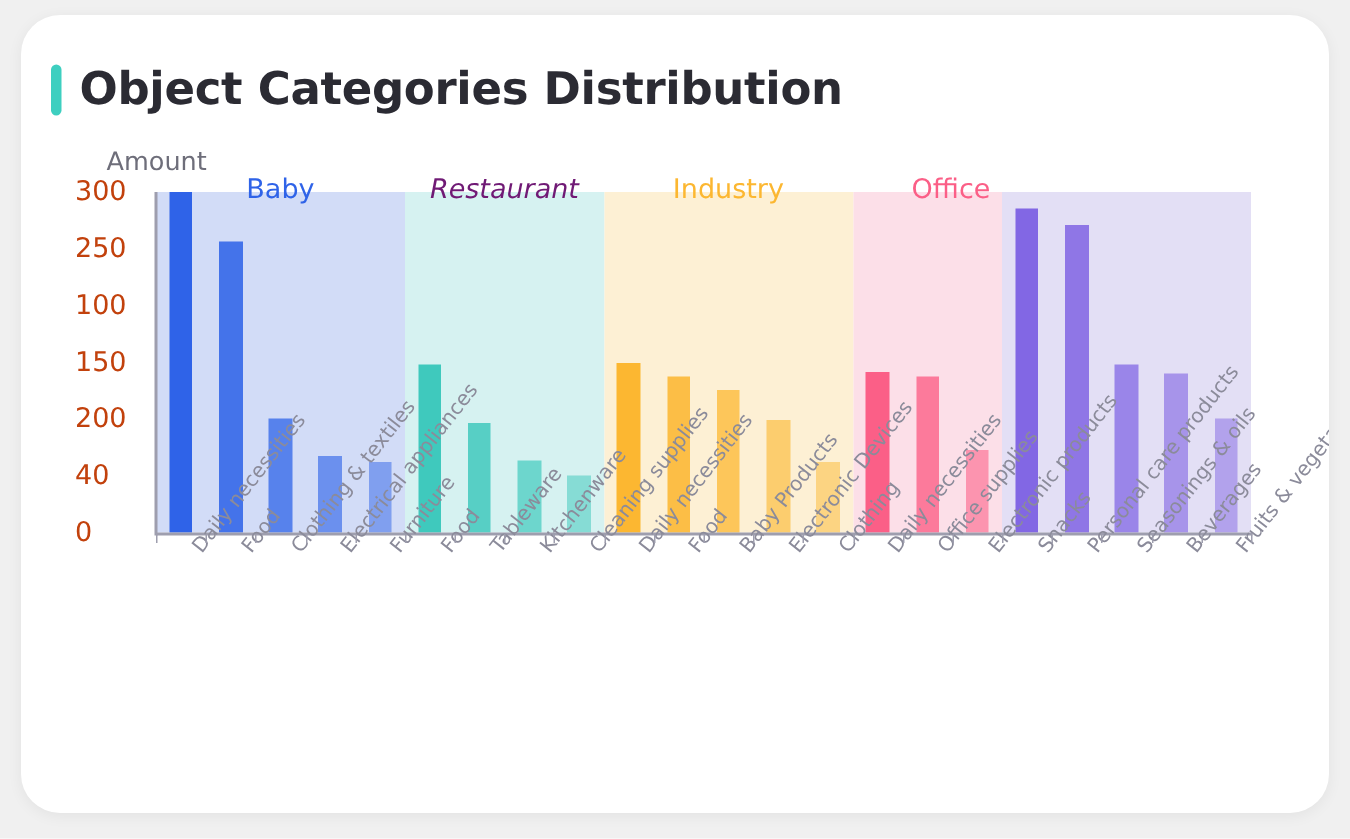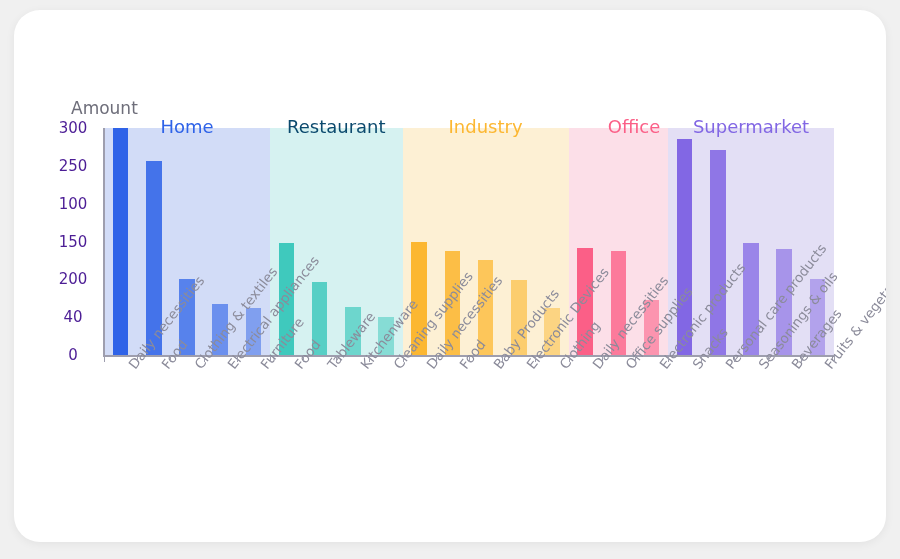--- a/index.html
+++ b/index.html
@@ -88,23 +88,23 @@
   .tick {
     position: absolute;
     width: 1px;
     height: 6px;
     background: #9e9eae;
     top: 346px;
   }
   .ylab {
     position: absolute;
     right: 0;
-    font-size: 15px;
-    color: #4c1d95;
-    text-align: center;
+    font-size: 18px;
+    color: #c2410c;
+    text-align: left;
     width: 46px;
     transform: translateY(-50%);
   }
   #y-title {
     position: absolute;
     left: 57px;
     top: 88px;
     font-size: 17px;
     color: #6e6e7a;
   }
@@ -132,20 +132,24 @@
     transform-origin: 0 0;
     transform: rotate(-52deg);
     text-align: right;
   }
 </style>
 </head>
 <body>
 
 <div id="card">
 
+  <div id="title-row">
+    <div id="title-accent" style="background: rgb(62, 207, 192);"></div>
+    <div id="title-text">Object Categories Distribution</div>
+  </div>
 
   <div id="chart">
     <div id="y-title">Amount</div>
     <div id="plot">
         <div class="group-band" style="left: 0px; width: 165.909px; background: rgb(210, 220, 247);"></div>
         <div class="bar" title="Daily necessities: 300" style="left: 8.79318px; width: 15.5955px; height: 227px; background: rgb(47, 99, 232); opacity: 1;"></div>
         <div class="bar" title="Food: 256" style="left: 41.975px; width: 15.5955px; height: 193.707px; background: rgb(47, 99, 232); opacity: 0.876;"></div>
         <div class="bar" title="Clothing &amp; textiles: 101" style="left: 75.1568px; width: 15.5955px; height: 76.4233px; background: rgb(47, 99, 232); opacity: 0.752;"></div>
         <div class="bar" title="Electrical appliances: 67" style="left: 108.339px; width: 15.5955px; height: 50.6967px; background: rgb(47, 99, 232); opacity: 0.628;"></div>
         <div class="bar" title="Furniture: 62" style="left: 141.52px; width: 15.5955px; height: 46.9133px; background: rgb(47, 99, 232); opacity: 0.504;"></div>
@@ -173,42 +177,42 @@
       </div>
     <div class="axis-line" id="x-axis"></div>
     <div class="axis-line" id="y-axis"></div>
   <div class="ylab" style="left: 36px; top: 345px;">0</div>
       <div class="ylab" style="left: 36px; top: 307.167px;">40</div>
       <div class="ylab" style="left: 36px; top: 269.333px;">200</div>
       <div class="ylab" style="left: 36px; top: 231.5px;">150</div>
       <div class="ylab" style="left: 36px; top: 193.667px;">100</div>
       <div class="ylab" style="left: 36px; top: 155.833px;">250</div>
       <div class="ylab" style="left: 36px; top: 118px;">300</div>
-      <div class="group-label" style="left: 172.955px; color: rgb(47, 99, 232);">Home</div>
+      <div class="group-label" style="left: 172.955px; color: rgb(47, 99, 232);">Baby</div>
       <div class="tick" style="left: 90px;"></div>
       <div class="xlab-wrap" style="left: 110.591px;">
         <div class="xlab-inner">Daily necessities</div>
       </div>
       <div class="tick" style="left: 123.182px;"></div>
       <div class="xlab-wrap" style="left: 143.773px;">
         <div class="xlab-inner">Food</div>
       </div>
       <div class="tick" style="left: 156.364px;"></div>
       <div class="xlab-wrap" style="left: 176.955px;">
         <div class="xlab-inner">Clothing &amp; textiles</div>
       </div>
       <div class="tick" style="left: 189.545px;"></div>
       <div class="xlab-wrap" style="left: 210.136px;">
         <div class="xlab-inner">Electrical appliances</div>
       </div>
       <div class="tick" style="left: 222.727px;"></div>
       <div class="xlab-wrap" style="left: 243.318px;">
         <div class="xlab-inner">Furniture</div>
       </div>
-      <div class="group-label" style="left: 322.273px; color: #0c4a6e;">Restaurant</div>
+      <div class="group-label" style="left: 322.273px; color: #701a75; font-style: italic;">Restaurant</div>
       <div class="tick" style="left: 255.909px;"></div>
       <div class="xlab-wrap" style="left: 276.5px;">
         <div class="xlab-inner">Food</div>
       </div>
       <div class="tick" style="left: 289.091px;"></div>
       <div class="xlab-wrap" style="left: 309.682px;">
         <div class="xlab-inner">Tableware</div>
       </div>
       <div class="tick" style="left: 322.273px;"></div>
       <div class="xlab-wrap" style="left: 342.864px;">
@@ -245,21 +249,20 @@
         <div class="xlab-inner">Daily necessities</div>
       </div>
       <div class="tick" style="left: 587.727px;"></div>
       <div class="xlab-wrap" style="left: 608.318px;">
         <div class="xlab-inner">Office supplies</div>
       </div>
       <div class="tick" style="left: 620.909px;"></div>
       <div class="xlab-wrap" style="left: 641.5px;">
         <div class="xlab-inner">Electronic products</div>
       </div>
-      <div class="group-label" style="left: 737.045px; color: rgb(130, 103, 228);">Supermarket</div>
       <div class="tick" style="left: 654.091px;"></div>
       <div class="xlab-wrap" style="left: 674.682px;">
         <div class="xlab-inner">Snacks</div>
       </div>
       <div class="tick" style="left: 687.273px;"></div>
       <div class="xlab-wrap" style="left: 707.864px;">
         <div class="xlab-inner">Personal care products</div>
       </div>
       <div class="tick" style="left: 720.455px;"></div>
       <div class="xlab-wrap" style="left: 741.045px;">

